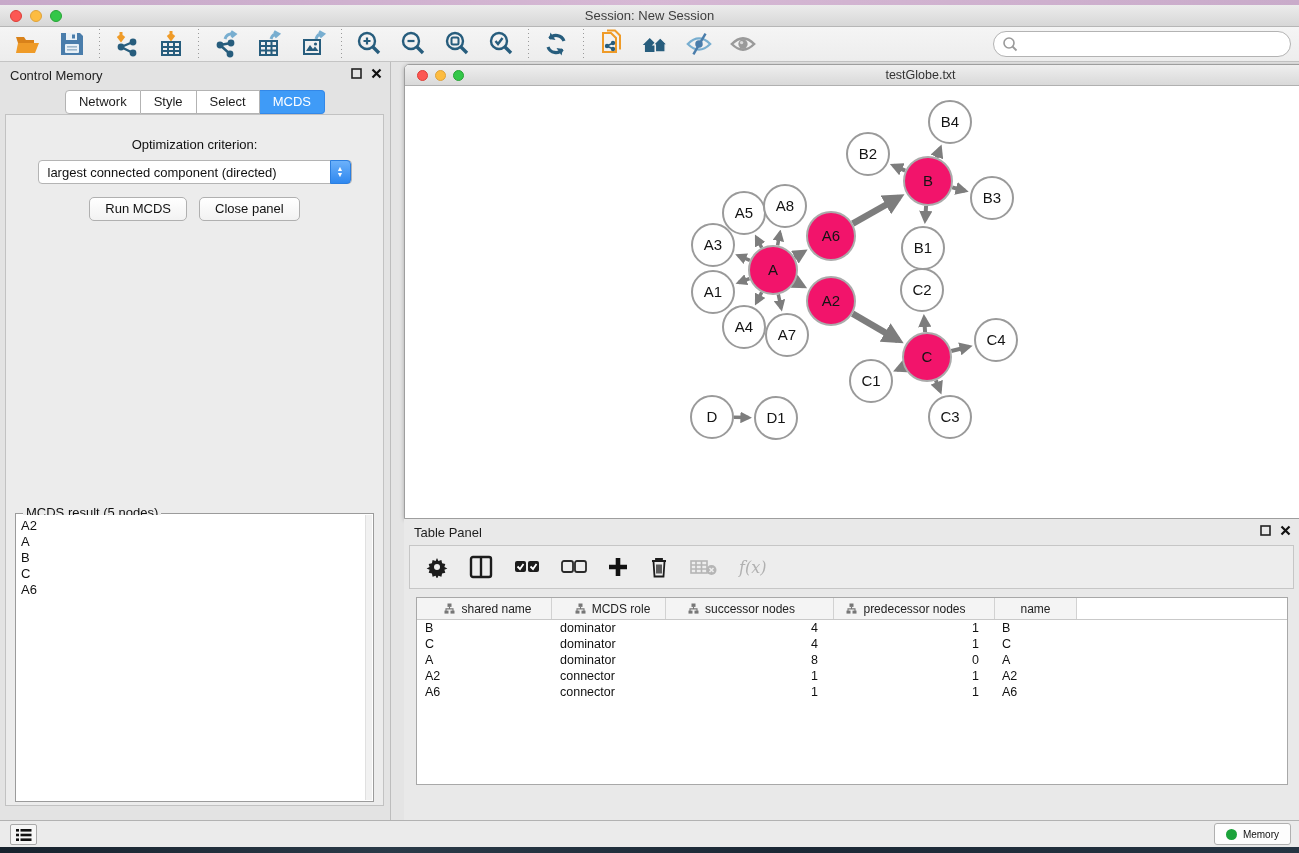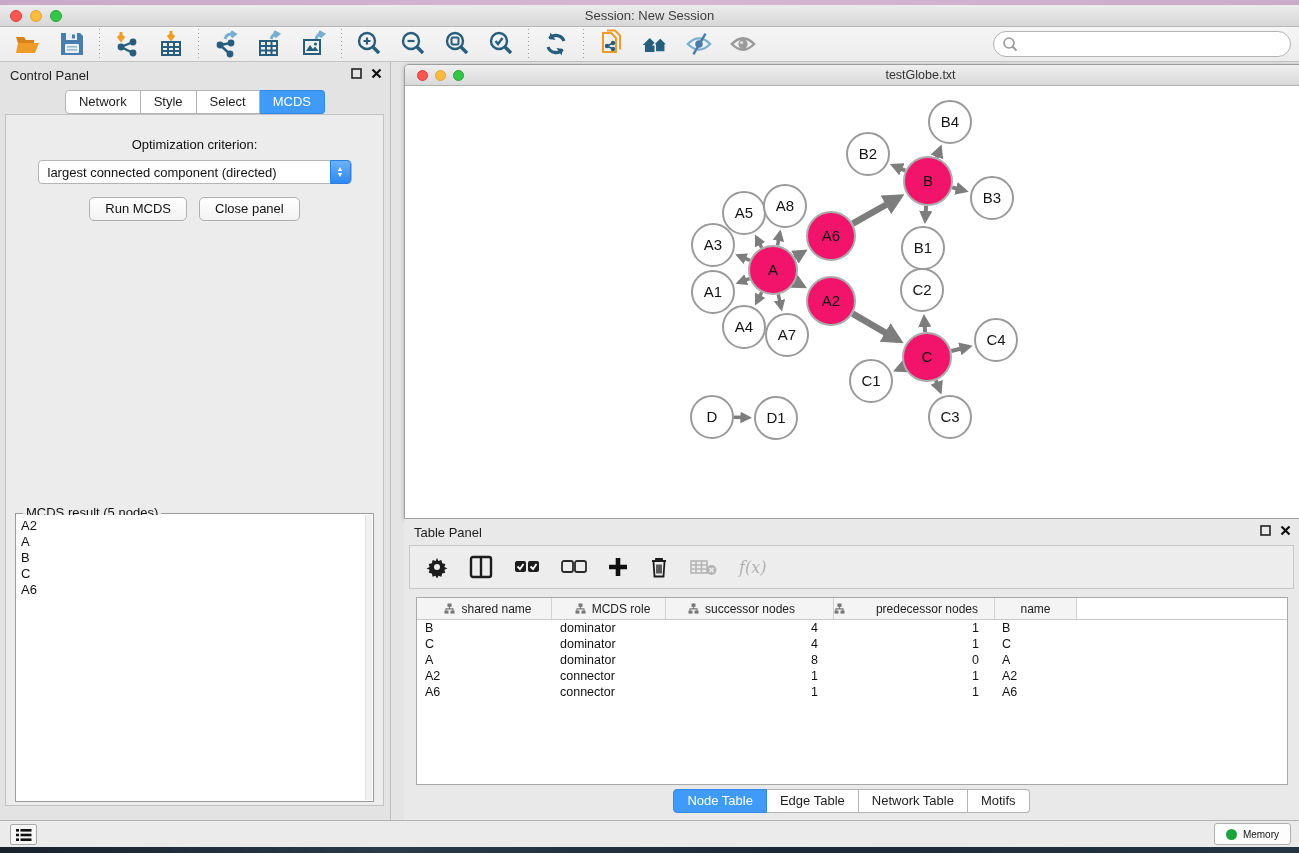--- a/index.html
+++ b/index.html
@@ -271,21 +271,21 @@
             <circle cx="7" cy="7" r="5" fill="none" stroke="#9a9a9a" stroke-width="1.6"></circle>
             <path d="M10.5 10.5 l4 4" stroke="#9a9a9a" stroke-width="1.8"></path>
           </svg>
       </span>
       <input type="text" placeholder="" style="">
     </div>
   </div>
 
   <div class="control-panel">
     <div class="panel-titlerow">
-      <span class="panel-title">Control Panel</span>
+      <span class="panel-title">Control Memory</span>
       <span class="panel-btns">
         <span class="float-ic">
           <svg width="11" height="11" viewBox="0 0 11 11">
               <rect x="1" y="1" width="9" height="9" fill="none" stroke="#222" stroke-width="1.6"></rect>
             </svg>
         </span>
         <span class="close-ic">
           <svg width="11" height="11" viewBox="0 0 11 11">
               <path d="M1.5 1.5 L9.5 9.5 M9.5 1.5 L1.5 9.5" stroke="#111" stroke-width="2.2"></path>
             </svg>
@@ -543,21 +543,21 @@
         </span>
         <span class="th c2" style="text-align:center; justify-content:center;">
           <svg width="11" height="11" viewBox="0 0 11 11">
               <rect x="3.5" y="0.5" width="4" height="3.4" fill="#777"></rect>
               <path d="M5.5 3.9 v2 M2 8 v-2.1 h7 V8" stroke="#777" stroke-width="1.1" fill="none"></path>
               <rect x="0.5" y="7.6" width="4" height="3" fill="#777"></rect>
               <rect x="6.5" y="7.6" width="4" height="3" fill="#777"></rect>
             </svg>
           <span>successor nodes</span>
         </span>
-        <span class="th c3" style="text-align:center; justify-content:space-between;">
+        <span class="th c3" style="text-align:center; justify-content:center;">
           <svg width="11" height="11" viewBox="0 0 11 11">
               <rect x="3.5" y="0.5" width="4" height="3.4" fill="#777"></rect>
               <path d="M5.5 3.9 v2 M2 8 v-2.1 h7 V8" stroke="#777" stroke-width="1.1" fill="none"></path>
               <rect x="0.5" y="7.6" width="4" height="3" fill="#777"></rect>
               <rect x="6.5" y="7.6" width="4" height="3" fill="#777"></rect>
             </svg>
           <span>predecessor nodes</span>
         </span>
         <span class="th c4" style="justify-content:center; padding-left:0;">
           <span>name</span>
@@ -595,26 +595,20 @@
         <div class="tr">
           <span class="td c0">A6</span>
             <span class="td c1">connector</span>
             <span class="td c2">1</span>
             <span class="td c3">1</span>
             <span class="td c4">A6</span>
         </div>
       </div>
     </div>
 
-    <div class="tp-tabs seg">
-      <span class="seg-btn active">Node Table</span>
-      <span class="seg-btn">Edge Table</span>
-      <span class="seg-btn">Network Table</span>
-      <span class="seg-btn">Motifs</span>
-    </div>
   </div>
 
   <div class="statusbar">
     <span class="list-btn">
       <svg width="16" height="14" viewBox="0 0 16 14">
           <rect x="0" y="1" width="3" height="2.6" fill="#111"></rect>
           <rect x="4.5" y="1" width="11" height="2.6" fill="#111"></rect>
           <rect x="0" y="5.7" width="3" height="2.6" fill="#111"></rect>
           <rect x="4.5" y="5.7" width="11" height="2.6" fill="#111"></rect>
           <rect x="0" y="10.4" width="3" height="2.6" fill="#111"></rect>

